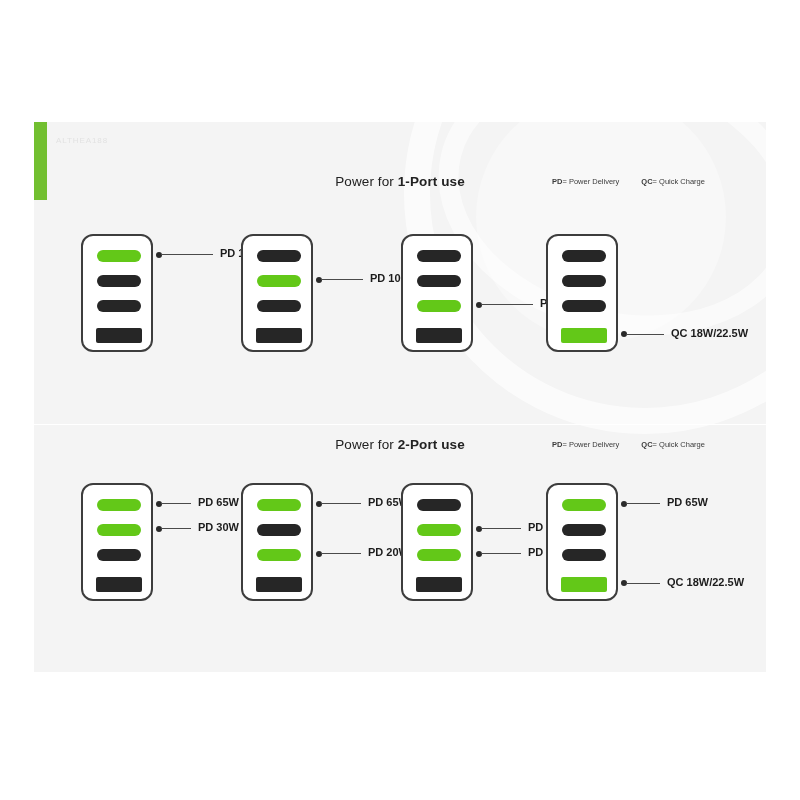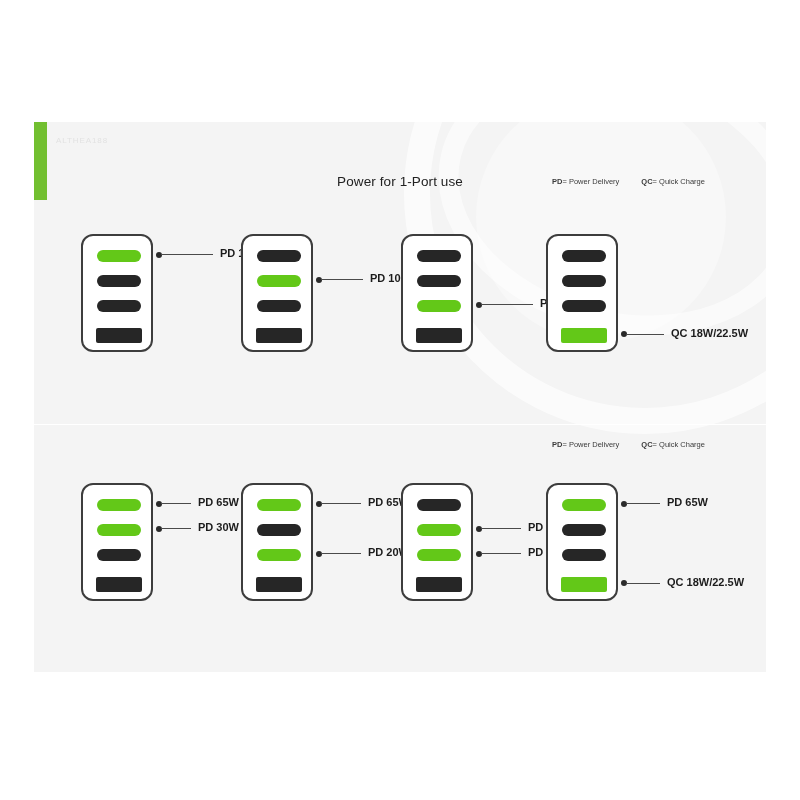--- a/index.html
+++ b/index.html
@@ -61,21 +61,21 @@
   .section-2{top:303px;height:247px;}
   .section-divider{
     position:absolute;left:0;top:302px;width:732px;height:1px;
     background:#ffffff;
   }
   .sec-title{
     position:absolute;left:0;right:0;top:52px;
     text-align:center;font-size:13.5px;color:#222;
     letter-spacing:.1px;
   }
-  .sec-title .strong{font-weight:normal;}
+  .sec-title .strong{font-weight:bold;}
   .sec-title-2{top:12px;}
 
   .legend{
     position:absolute;
     top:55px;left:518px;
     font-size:7.5px;color:#3a3a3a;
     white-space:nowrap;
   }
   .legend-2{top:15px;}
   .legend .lg-item{display:inline-block;margin-right:22px;}
@@ -191,20 +191,23 @@
             <div class="callout" style="left: 78px; top: 99.5px;">
               <div class="dot"></div>
               <div class="line" style="width: 38px;"></div>
               <div class="lbl" style="left: 47px;">QC 18W/22.5W</div>
             </div>
           </div>
         </div>
     </div>
 
     <div class="section section-2">
+      <div class="sec-title sec-title-2">
+        <span>Power for </span><span class="strong">2-Port use</span>
+      </div>
       <div class="legend legend-2">
         <span class="lg-item"><span class="lg-key">PD</span><span>= Power Delivery</span></span><span class="lg-item"><span class="lg-key">QC</span><span>= Quick Charge</span></span>
       </div>
       <div class="devices" id="devices-1">
           <div class="device" style="left: 47px; top: 58px;">
             <div class="body">
               <div class="port port-c on" style="top: 14px;"></div>
               <div class="port port-c on" style="top: 39px;"></div>
               <div class="port port-c" style="top: 64px;"></div>
               <div class="port port-a" style="top: 92px;"></div>

